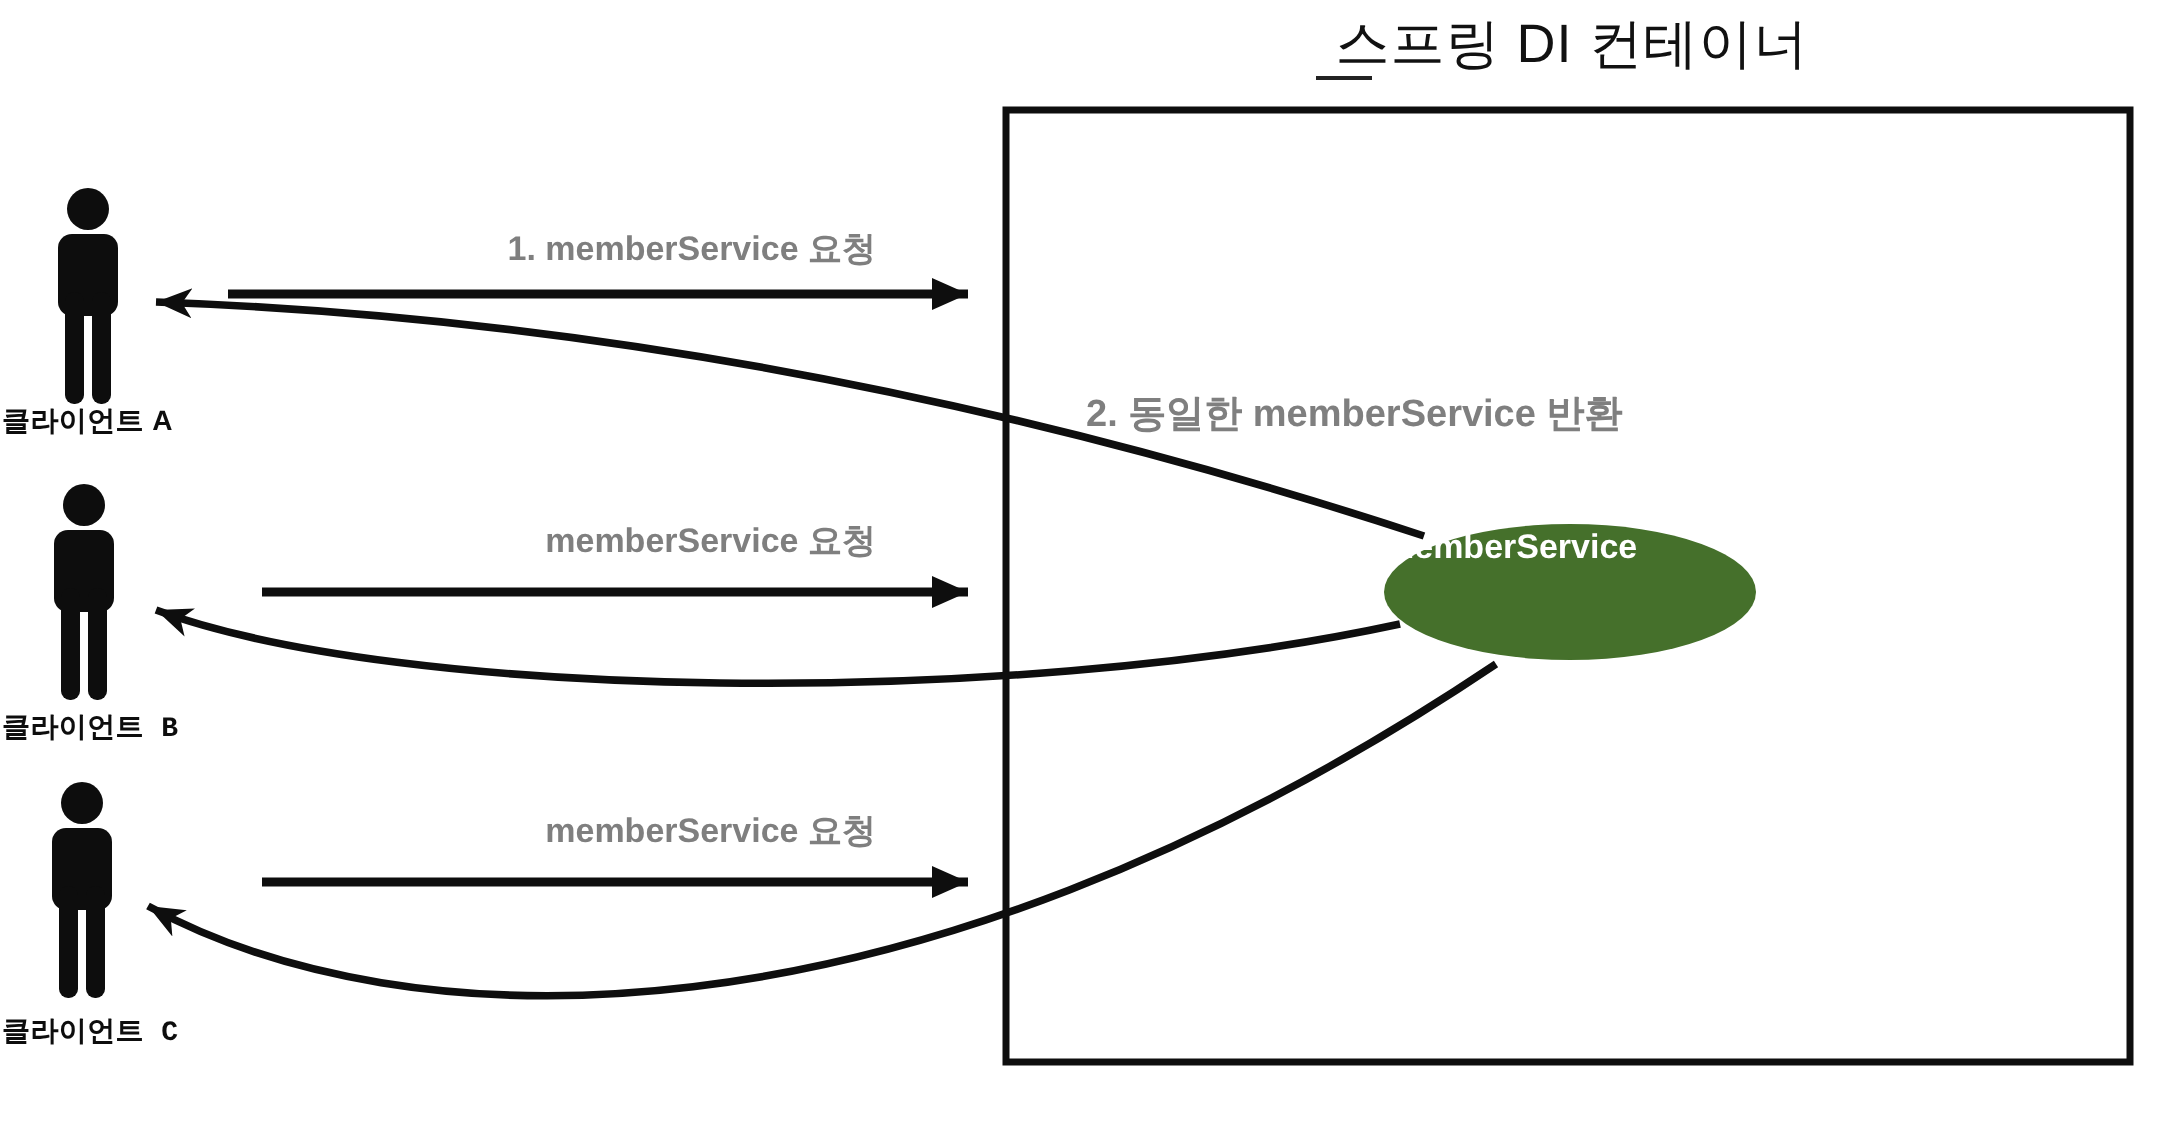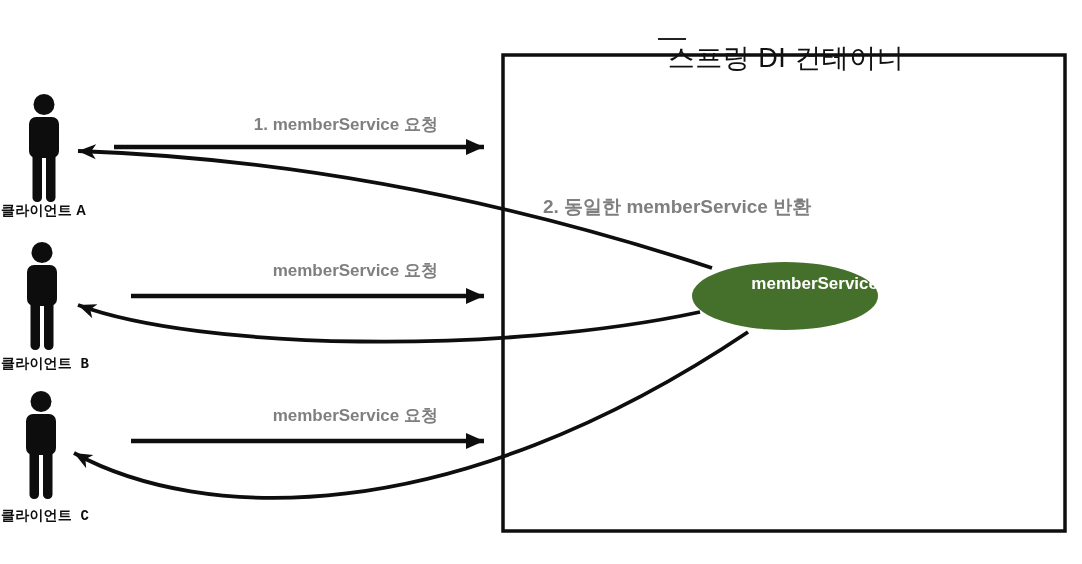--- a/index.html
+++ b/index.html
@@ -10,21 +10,20 @@
     font-family:"Liberation Sans", sans-serif;
     overflow:hidden;
   }
   .stage svg{position:absolute;left:0;top:0;}
   .txt{position:absolute;white-space:nowrap;}
   .title{
     left:560px;top:4px;width:452px;
     text-align:center;
     font-size:27px;font-weight:500;color:#111111;
     letter-spacing:0.5px;
-    margin-top:36px;
   }
   .title-underline{
     position:absolute;left:658px;top:38px;width:28px;height:2px;
     background:#222222;
   }
   .req-label{
     width:280px;text-align:right;
     font-size:17px;font-weight:bold;color:#7f7f7f;
   }
   .lblA{left:158px;top:113px;}
@@ -34,22 +33,22 @@
     left:543px;top:194px;
     font-size:19px;font-weight:bold;color:#7f7f7f;
   }
   .client-label{
     left:1px;
     font-size:14px;font-weight:bold;color:#0d0d0d;
     letter-spacing:0.2px;
   }
   .clA{top:202px;} .clB{top:355px;font-family:Liberation Mono, monospace;} .clC{top:507px;font-family:Liberation Mono, monospace;}
   .bean-text{
-    left:692px;top:273px;width:186px;
-    text-align:right;
+    left:692px;top:263px;width:186px;
+    text-align:left;
     font-size:17px;font-weight:bold;color:#ffffff;
     line-height:1.25;
   }
 </style>
 </head>
 <body>
 
 <div class="stage">
 
   <svg width="1082" height="564" viewBox="0 0 1082 564">

